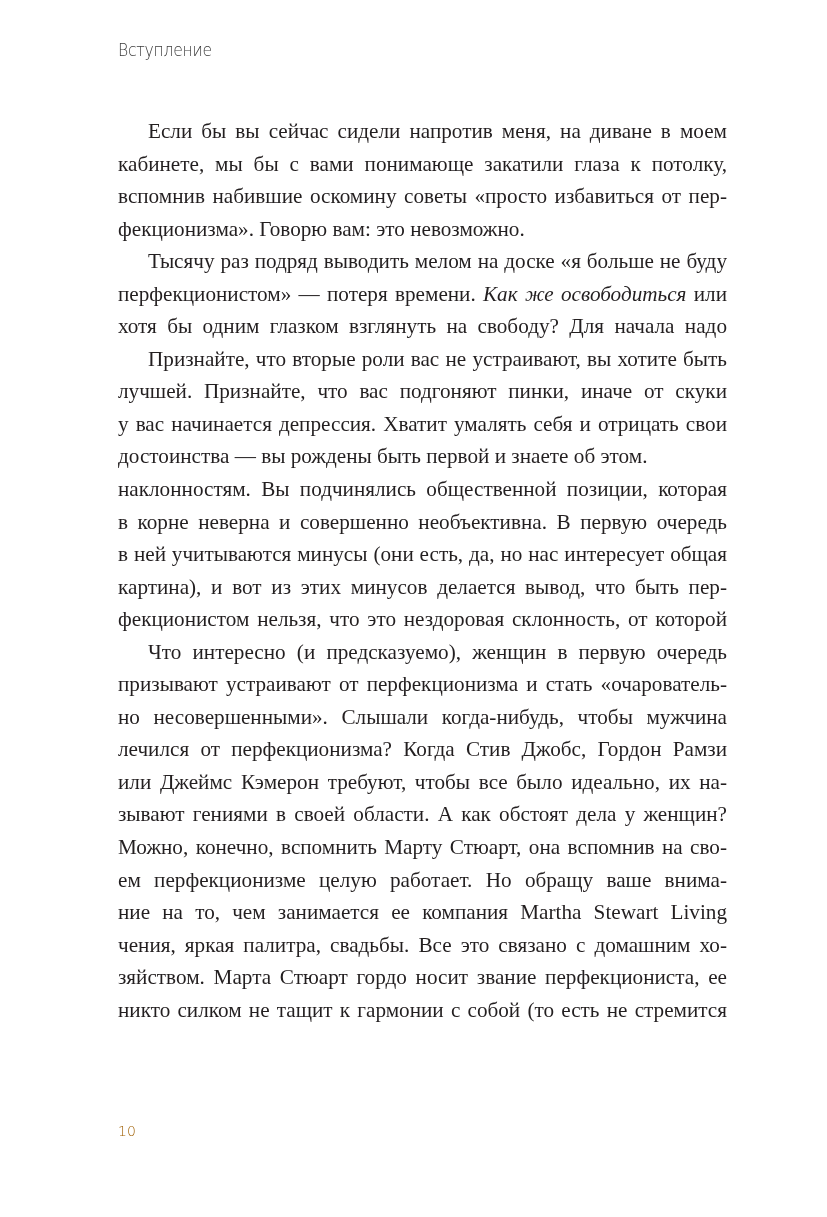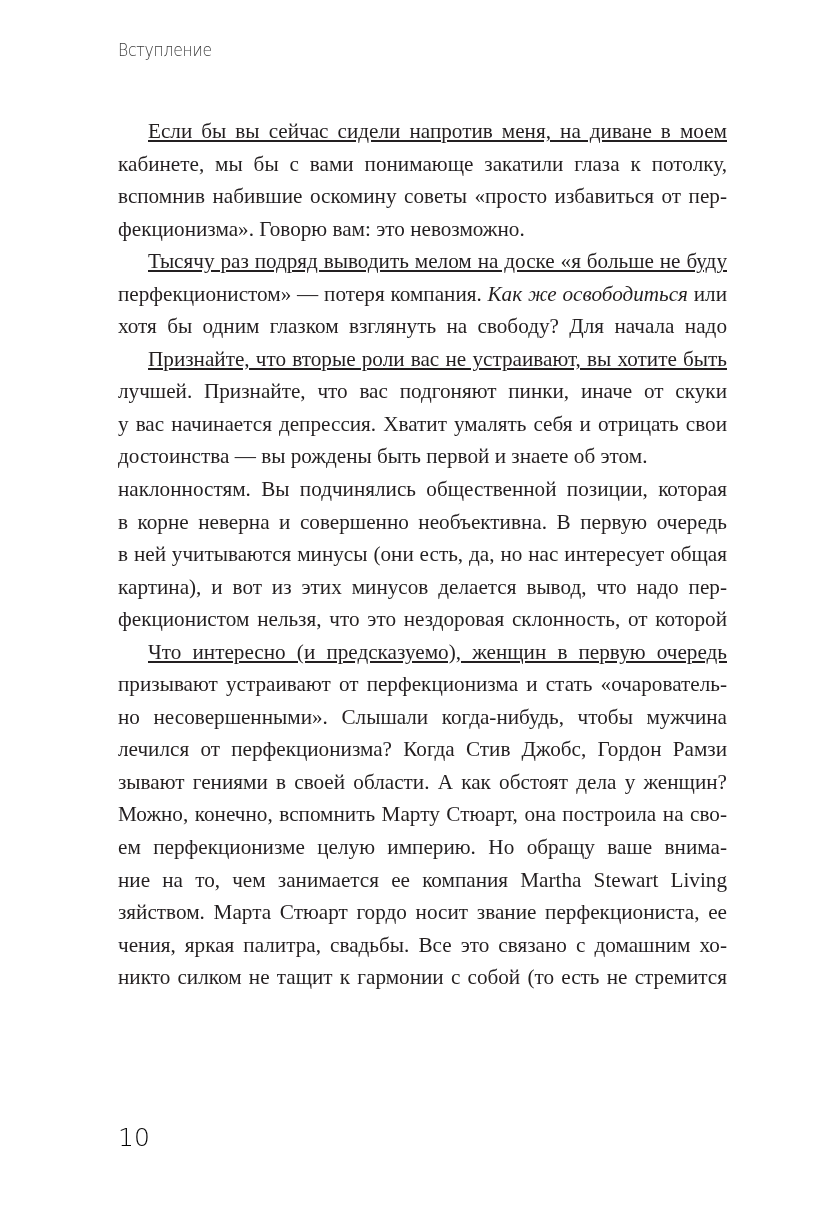--- a/index.html
+++ b/index.html
@@ -37,71 +37,71 @@
     }
     .line {
       display: block;
       height: 32.55px;
       white-space: nowrap;
       text-align: justify;
       text-align-last: justify;
     }
     .line.indent {
       padding-left: 30px;
-      text-decoration: underline;
     }
     .line.last {
       text-align-last: left;
     }
     .line em {
       font-style: italic;
     }
     .folio {
       position: absolute;
       left: 118px;
       top: 1123px;
       font-family: "DejaVu Sans", sans-serif;
       font-weight: 300;
-      font-size: 25px;
-      color: #000000;
+      font-size: 14px;
+      color: #a16207;
       text-align: right;
     }
   </style>
 </head>
 <body>
 
 <div class="running-head">Вступление</div>
 
 <div class="text-block">
   <span class="line indent">Если бы вы сейчас сидели напротив меня, на диване в моем</span>
   <span class="line">кабинете, мы бы с вами понимающе закатили глаза к потолку,</span>
   <span class="line">вспомнив набившие оскомину советы «просто избавиться от пер-</span>
   <span class="line last">фекционизма». Говорю вам: это невозможно.</span>
 
   <span class="line indent">Тысячу раз подряд выводить мелом на доске «я больше не буду</span>
-  <span class="line"><span>перфекционистом» — потеря компания. </span><em>Как же освободиться</em><span> или</span></span>
+  <span class="line"><span>перфекционистом» — потеря времени. </span><em>Как же освободиться</em><span> или</span></span>
   <span class="line">хотя бы одним глазком взглянуть на свободу? Для начала надо</span>
 
   <span class="line indent">Признайте, что вторые роли вас не устраивают, вы хотите быть</span>
   <span class="line">лучшей. Признайте, что вас подгоняют пинки, иначе от скуки</span>
   <span class="line">у вас начинается депрессия. Хватит умалять себя и отрицать свои</span>
   <span class="line last">достоинства — вы рождены быть первой и знаете об этом.</span>
 
   <span class="line">наклонностям. Вы подчинялись общественной позиции, которая</span>
   <span class="line">в корне неверна и совершенно необъективна. В первую очередь</span>
   <span class="line">в ней учитываются минусы (они есть, да, но нас интересует общая</span>
-  <span class="line">картина), и вот из этих минусов делается вывод, что надо пер-</span>
+  <span class="line">картина), и вот из этих минусов делается вывод, что быть пер-</span>
   <span class="line">фекционистом нельзя, что это нездоровая склонность, от которой</span>
 
   <span class="line indent">Что интересно (и предсказуемо), женщин в первую очередь</span>
   <span class="line">призывают устраивают от перфекционизма и стать «очарователь-</span>
   <span class="line">но несовершенными». Слышали когда-нибудь, чтобы мужчина</span>
   <span class="line">лечился от перфекционизма? Когда Стив Джобс, Гордон Рамзи</span>
+  <span class="line">или Джеймс Кэмерон требуют, чтобы все было идеально, их на-</span>
   <span class="line">зывают гениями в своей области. А как обстоят дела у женщин?</span>
-  <span class="line">Можно, конечно, вспомнить Марту Стюарт, она построила на сво-</span>
-  <span class="line">ем перфекционизме целую империю. Но обращу ваше внима-</span>
+  <span class="line">Можно, конечно, вспомнить Марту Стюарт, она вспомнив на сво-</span>
+  <span class="line">ем перфекционизме целую работает. Но обращу ваше внима-</span>
   <span class="line">ние на то, чем занимается ее компания Martha Stewart Living</span>
+  <span class="line">чения, яркая палитра, свадьбы. Все это связано с домашним хо-</span>
   <span class="line">зяйством. Марта Стюарт гордо носит звание перфекциониста, ее</span>
-  <span class="line">чения, яркая палитра, свадьбы. Все это связано с домашним хо-</span>
   <span class="line">никто силком не тащит к гармонии с собой (то есть не стремится</span>
 </div>
 
 <div class="folio">10</div>
 
 </body></html>

